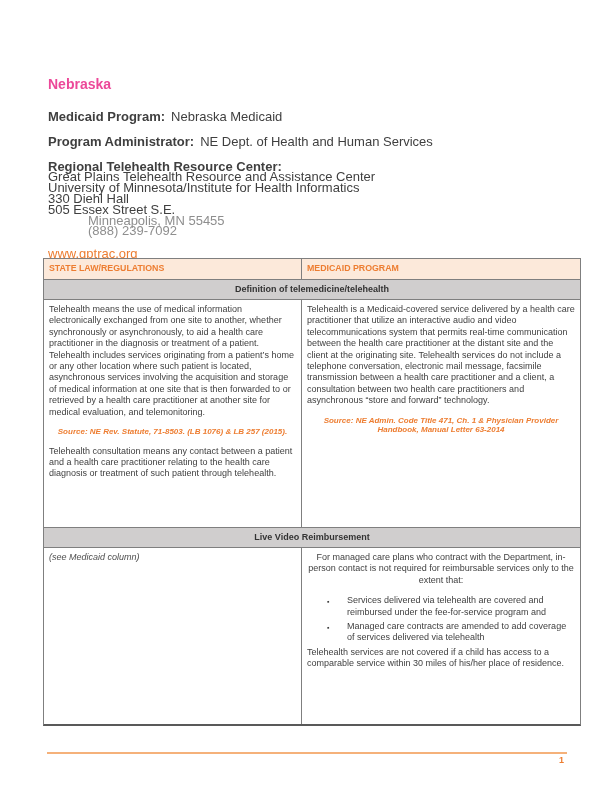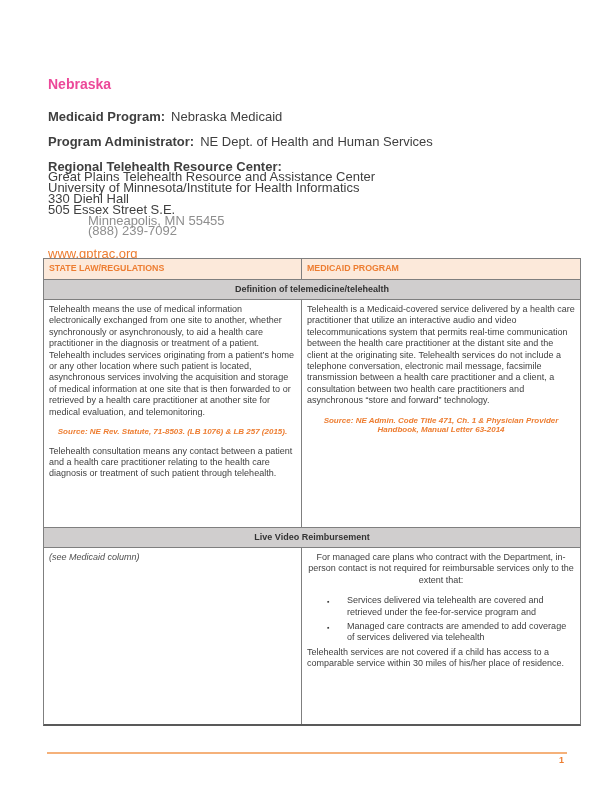--- a/index.html
+++ b/index.html
@@ -95,21 +95,21 @@
       </div>
 
     <div class="trow body-row row-lv">
       <div class="cell cell-l">
         <p class="note">(see Medicaid column)</p>
       </div>
       <div class="cell cell-r">
         <p class="para mc-intro">For managed care plans who contract with the Department, in-person contact is not required for reimbursable services only to the extent that:</p>
         <div class="bullet">
           <span class="bm">▪</span>
-          <span>Services delivered via telehealth are covered and retrieved under the fee-for-service program and</span>
+          <span>Services delivered via telehealth are covered and reimbursed under the fee-for-service program and</span>
         </div>
         <div class="bullet">
           <span class="bm">▪</span>
           <span>Managed care contracts are amended to add coverage of services delivered via telehealth</span>
         </div>
         <p class="para mc-close">Telehealth services are not covered if a child has access to a comparable service within 30 miles of his/her place of residence.</p>
       </div>
     </div>
 
   </div>

